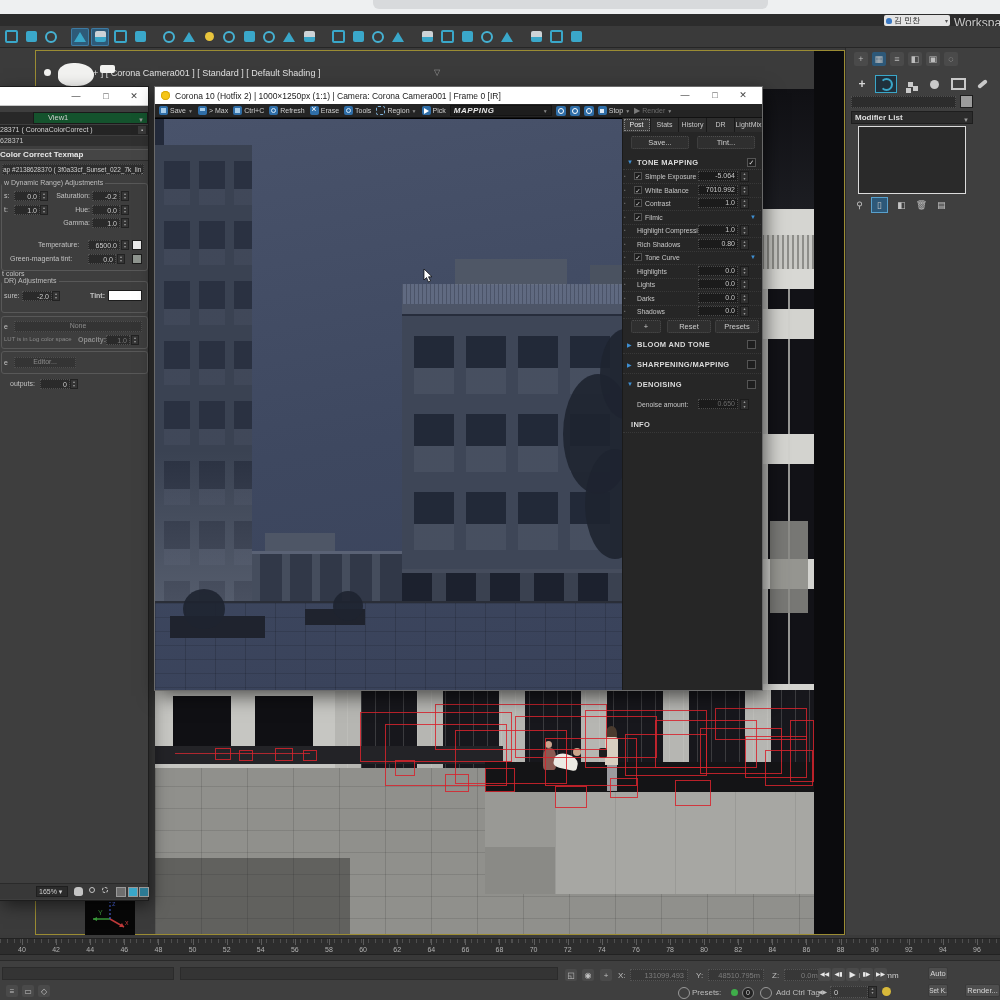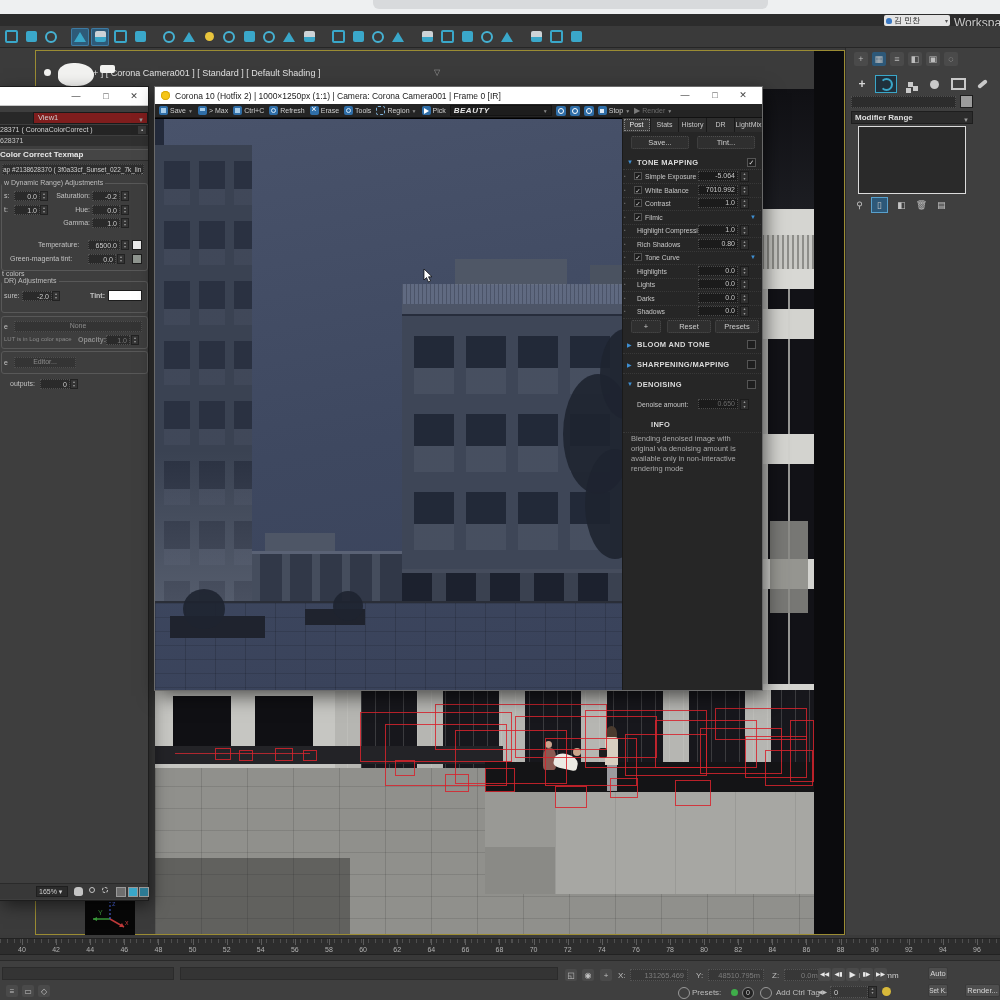--- a/index.html
+++ b/index.html
@@ -74,21 +74,21 @@
   #stand-hair{left:451px;top:36px;width:11px;height:14px;background:#4a3b2e;border-radius:50% 50% 30% 30%;}
   #stand-body{left:450px;top:47px;width:13px;height:28px;background:#d8cec0;border-radius:3px 3px 0 0;}
   #stand-legs{left:452px;top:75px;width:10px;height:26px;background:#9b9b9f;}
   #stand-bag{left:444px;top:58px;width:8px;height:10px;background:#1c1c1e;border-radius:2px;}
 
   
   #left-dialog{left:0;top:87px;width:148px;height:813px;background:#3e3e3e;box-shadow:0 0 0 1px #1d1d1d,3px 5px 16px rgba(0,0,0,.55);}
   #ld-titlebar{left:0;top:0;width:148px;height:18px;background:#ffffff;border-bottom:1px solid #c8c8c8;}
   .wbtn{position:absolute;top:3px;width:16px;height:12px;color:#444;font-size:9px;line-height:12px;text-align:center;}
   #ld-viewbar-l{left:0;top:25px;width:33px;height:12px;background:#282828;}
-  #ld-viewbar{left:33px;top:25px;width:115px;height:12px;background:#7f1d1d;border:1px solid #1a1a1a;box-sizing:border-box;color:#cfcfcf;font-size:7.5px;line-height:10px;padding-left:4px;}
+  #ld-viewbar{left:33px;top:25px;width:115px;height:12px;background:#14532d;border:1px solid #1a1a1a;box-sizing:border-box;color:#cfcfcf;font-size:7.5px;line-height:10px;padding-left:14px;}
   #ld-viewbar .caret{position:absolute;right:3px;top:2px;font-size:6px;color:#999;}
   #ld-nav{left:0;top:38px;width:148px;height:10px;background:#242424;color:#d0d0d0;font-size:7px;line-height:10px;overflow:hidden;}
   #ld-nav-x{left:138px;top:39px;width:8px;height:8px;background:#3a3a3a;color:#bbb;font-size:6px;line-height:8px;text-align:center;}
   #ld-nav2{left:0;top:49px;width:148px;height:10px;background:#303030;color:#c4c4c4;font-size:7px;line-height:10px;}
   #ld-rollout{left:0;top:62px;width:148px;height:12px;background:#454545;border-top:1px solid #575757;border-bottom:1px solid #2c2c2c;box-sizing:border-box;color:#e8e8e8;font-size:8px;font-weight:bold;line-height:10px;}
   #ld-map-btn{left:2px;top:77px;width:142px;height:11px;background:#2d2d2d;border:1px dotted #4a4a4a;box-sizing:border-box;color:#cfcfcf;font-size:6.5px;line-height:9px;overflow:hidden;white-space:nowrap;}
   .grp{position:absolute;border:1px solid #585858;border-radius:3px;}
   .grp-lbl{position:absolute;top:-5px;left:0;background:#3e3e3e;color:#bdbdbd;font-size:7px;padding:0 2px;white-space:nowrap;}
   .flbl{position:absolute;color:#c2c2c2;font-size:7px;white-space:nowrap;}
   .fval{position:absolute;background:#2a2a2a;border:1px dotted #505050;box-sizing:border-box;color:#cdcdcd;font-size:7px;text-align:right;padding:1px 2px 0 0;height:10px;}
@@ -540,21 +540,21 @@
             <span class="vi region-icon"></span>
             <span class="lab">Region</span>
             <span class="car">▼</span>
           </span>
           <span class="vtb-item">
             <span class="vi pick-icon"></span>
             <span class="lab">Pick</span>
           </span>
         </span>
       <span class="a" style="position:static;" id="vfb-pass">
-        <span class="bt">BEAUTY</span>
+        <span class="bt">MAPPING</span>
         <span class="car" style="font-size:5px;color:#8a8a8a;">▼</span>
       </span>
       <span class="vz"></span>
       <span class="vz"></span>
       <span class="vz"></span>
       <span class="vtb-item" id="vfb-stop">
         <span class="sticon"></span>
         <span class="lab">Stop</span>
         <span class="car">▼</span>
       </span>
@@ -728,26 +728,22 @@
       </div>
       <div class="tm-row" style="top:280px;border-bottom:none;">
         <span class="tm-lbl" style="left:14px;">Denoise amount:</span>
         <span class="tm-val" style="color:#6b6b6b;">0.650</span>
         <span class="tm-spin">
             <i>▴</i>
             <i>▾</i>
           </span>
       </div>
       <div class="tm-row" style="top:300px;height:14px;">
-        <span class="sec-lbl" style="left:8px;margin-left:20px;">INFO</span>
-      </div>
-      <div id="info-text">Blending denoised image with
-original via denoising amount is
-available only in non-interactive
-rendering mode</div>
+        <span class="sec-lbl" style="left:8px;">INFO</span>
+      </div>
     </div>
   </div>
 
   <div class="a" id="cmd-panel">
     <span class="cpm" style="left:8px;">+</span>
     <span class="cpm" style="left:26px;background:#2d5878;">▦</span>
     <span class="cpm" style="left:44px;">≡</span>
     <span class="cpm" style="left:62px;">◧</span>
     <span class="cpm" style="left:80px;">▣</span>
     <span class="cpm" style="left:98px;">◌</span>
@@ -767,21 +763,21 @@
     <span class="cpt" style="left:102px;">
         <span style="width:11px;height:8px;border:2px solid #c9c9c9;display:block;"></span>
       </span>
     <span class="cpt" style="left:126px;">
         <span style="width:11px;height:4px;background:#c9c9c9;border-radius:2px;transform:rotate(-40deg);display:block;"></span>
       </span>
 
     <div class="a" id="cp-name"></div>
     <div class="a" id="cp-swatch"></div>
     <div class="a" id="cp-modlist">
-      <span>Modifier Range</span>
+      <span>Modifier List</span>
       <span class="caret">▼</span>
     </div>
     <div class="a" id="cp-stack"></div>
     <span class="cps" style="left:6px;">⚲</span>
     <span class="cps sel" style="left:26px;">▯</span>
     <span class="cps" style="left:48px;">◧</span>
     <span class="cps" style="left:68px;">🗑</span>
     <span class="cps" style="left:88px;">▤</span>
   </div>
 
@@ -855,21 +851,21 @@
     <div class="well" style="left:180px;top:6px;width:378px;height:13px;"></div>
     <span class="sico" style="left:6px;top:24px;">≡</span>
     <span class="sico" style="left:22px;top:24px;">▭</span>
     <span class="sico" style="left:38px;top:24px;">◇</span>
 
     <span class="sico" style="left:565px;top:8px;">◱</span>
     <span class="sico" style="left:582px;top:8px;">◉</span>
     <span class="sico" style="left:600px;top:8px;">+</span>
 
     <span class="slbl" style="left:618px;top:10px;">X:</span>
-    <span class="sfield" style="left:630px;top:8px;width:58px;">131265.469</span>
+    <span class="sfield" style="left:630px;top:8px;width:58px;">131099.493</span>
     <span class="slbl" style="left:696px;top:10px;">Y:</span>
     <span class="sfield" style="left:708px;top:8px;width:56px;">48510.795m</span>
     <span class="slbl" style="left:772px;top:10px;">Z:</span>
     <span class="sfield" style="left:784px;top:8px;width:44px;">0.0mm</span>
     <span class="slbl" style="left:850px;top:10px;color:#cfcfcf;">Grid = 0.0mm</span>
 
     <span class="dot" style="left:678px;top:26px;width:10px;height:10px;border:1px solid #999;"></span>
     <span class="slbl" style="left:692px;top:27px;">Presets:</span>
     <span class="dot" style="left:731px;top:28px;width:7px;height:7px;background:#3fae4a;"></span>
     <span class="dot" style="left:742px;top:26px;width:10px;height:10px;background:#222;border:1px solid #888;color:#ccc;font-size:7px;line-height:10px;text-align:center;">0</span>

